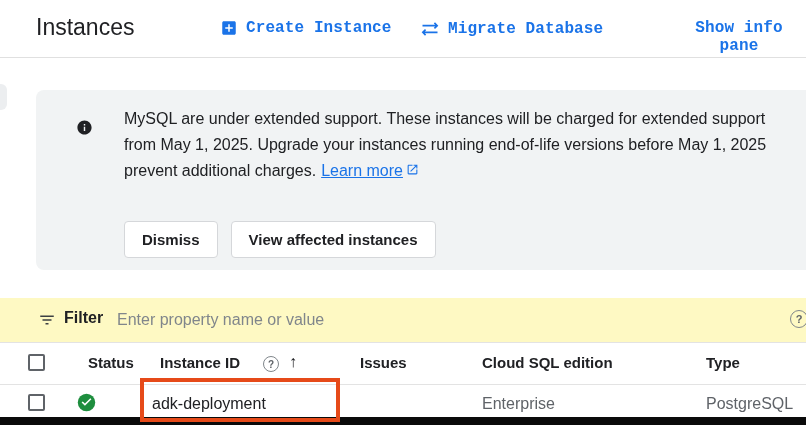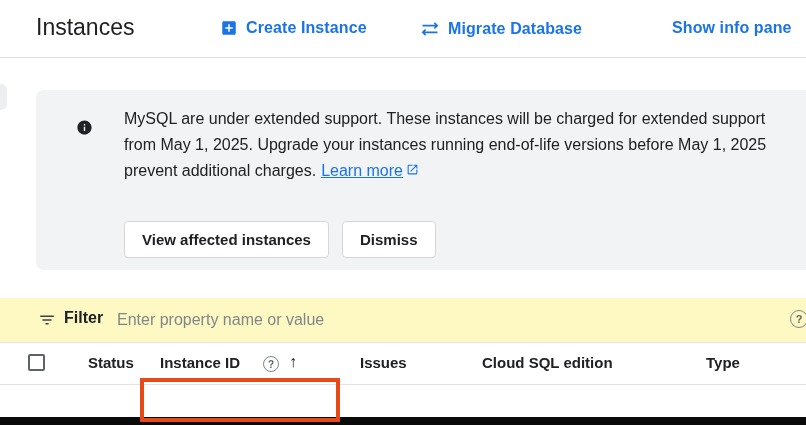--- a/index.html
+++ b/index.html
@@ -9,21 +9,21 @@
     font-family:"Liberation Sans", sans-serif; color:#202124; background:#fff;
   }
   button, input { font-family:"Liberation Sans", sans-serif; }
 
   
   .topbar { position:absolute; left:0; top:0; width:806px; height:58px; background:#fff; border-bottom:1px solid #e0e0e0; }
   .page-title { position:absolute; left:36px; top:14px; font-size:23px; font-weight:400; color:#202124; }
   .toolbar-link {
     position:absolute; top:19px; display:flex; align-items:center; gap:8px;
     background:none; border:none; padding:0; cursor:pointer;
-    color:#1a73e8; font-size:16px; font-weight:700; letter-spacing:.1px;
+    color:#1a73e8; font-size:16px; font-weight:700; letter-spacing:.1px;font-family:Liberation Mono, monospace;
   }
   .tl-create { left:220px; }
   .tl-migrate { left:420px; }
   .tl-showinfo { left:672px; }
   .toolbar-link .icn { display:inline-flex; align-items:center; }
 
   
   .left-chip { position:absolute; left:0; top:84px; width:7px; height:26px; background:#eceef0; border-radius:0 6px 6px 0; }
 
   
@@ -131,22 +131,22 @@
       <div>
         <span>prevent additional charges.</span><a class="learn-more">
             <span>Learn more</span>
             <span class="icn"><svg width="13" height="13" viewBox="0 0 24 24">
                 <path fill="#1a73e8" d="M19 19H5V5h7V3H5c-1.11 0-2 .9-2 2v14c0 1.1.89 2 2 2h14c1.1 0 2-.9 2-2v-7h-2v7zM14 3v2h3.59l-9.83 9.83 1.41 1.41L19 6.41V10h2V3h-7z"></path>
               </svg></span>
           </a>
       </div>
     </div>
     <div class="banner-actions">
+      <button class="gbtn">Dismiss</button>
       <button class="gbtn">View affected instances</button>
-      <button class="gbtn">Dismiss</button>
     </div>
   </section>
 
   <div class="filter-row">
     <span class="filter-icon">
       <svg width="18" height="18" viewBox="0 0 24 24">
           <path fill="#3c4043" d="M10 18h4v-2h-4v2zM3 6v2h18V6H3zm3 7h12v-2H6v2z"></path>
         </svg>
     </span>
     <span class="filter-label">Filter</span>
@@ -166,16 +166,28 @@
         <span>?</span>
       </span>
     <span class="sort-arrow">↑</span>
     <span class="th th-issues">Issues</span>
     <span class="th th-edition">Cloud SQL edition</span>
     <span class="th th-type">Type</span>
   </div>
 
   <div class="divider d2"></div>
 
+  <div class="trow">
+    <span class="checkbox row-cb"></span>
+    <span class="status-ok">
+      <svg width="19" height="19" viewBox="0 0 24 24">
+          <circle cx="12" cy="12" r="11" fill="#1e8e3e"></circle>
+          <path fill="#fff" d="M10 16.2 5.8 12l1.4-1.4 2.8 2.8 6.8-6.8 1.4 1.4z"></path>
+        </svg>
+    </span>
+    <span class="cell-id">adk-deployment</span>
+    <span class="cell-edition">Enterprise</span>
+    <span class="cell-type">PostgreSQL</span>
+  </div>
 
   <div class="highlight-box"></div>
   <div class="bottom-bar"></div>
 </div>
 
 </body></html>

